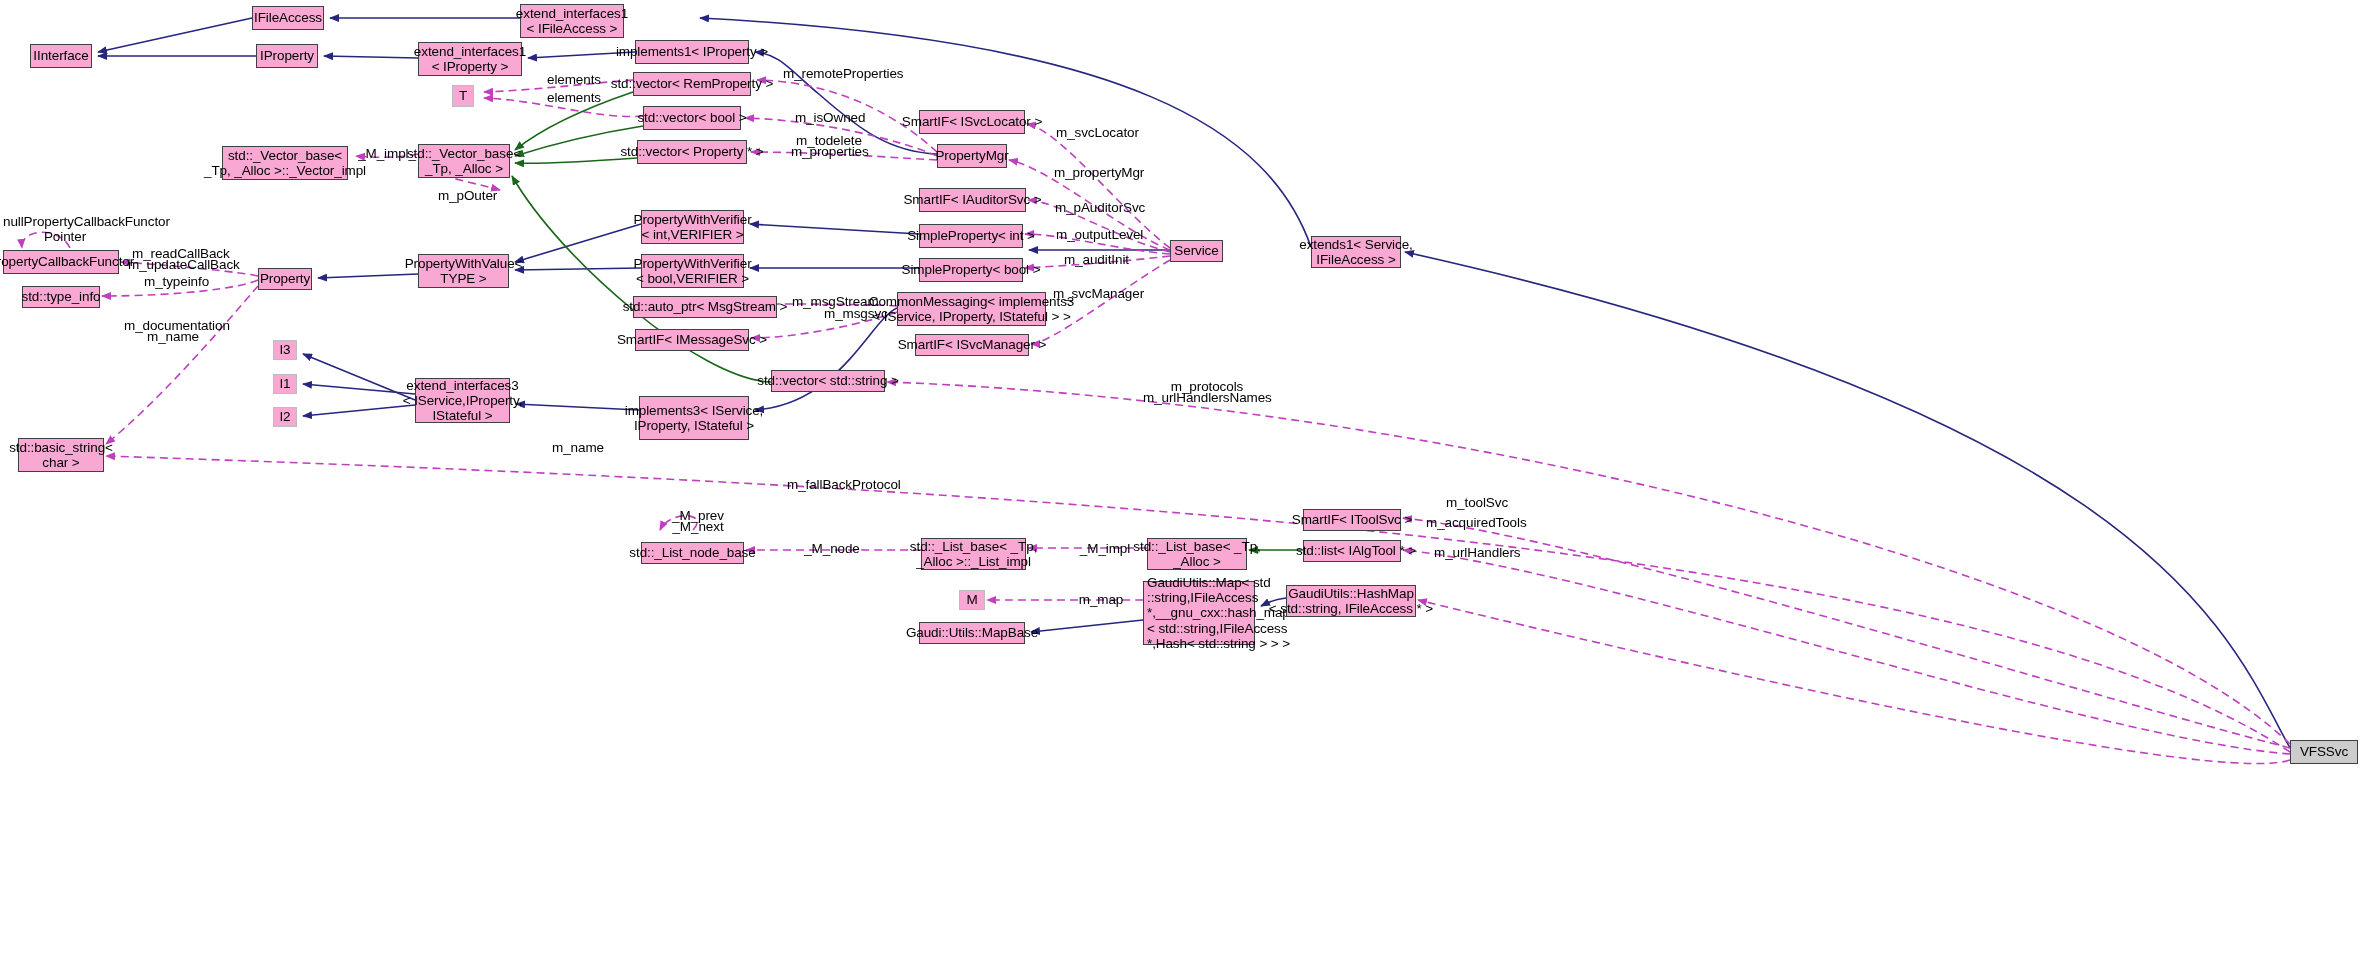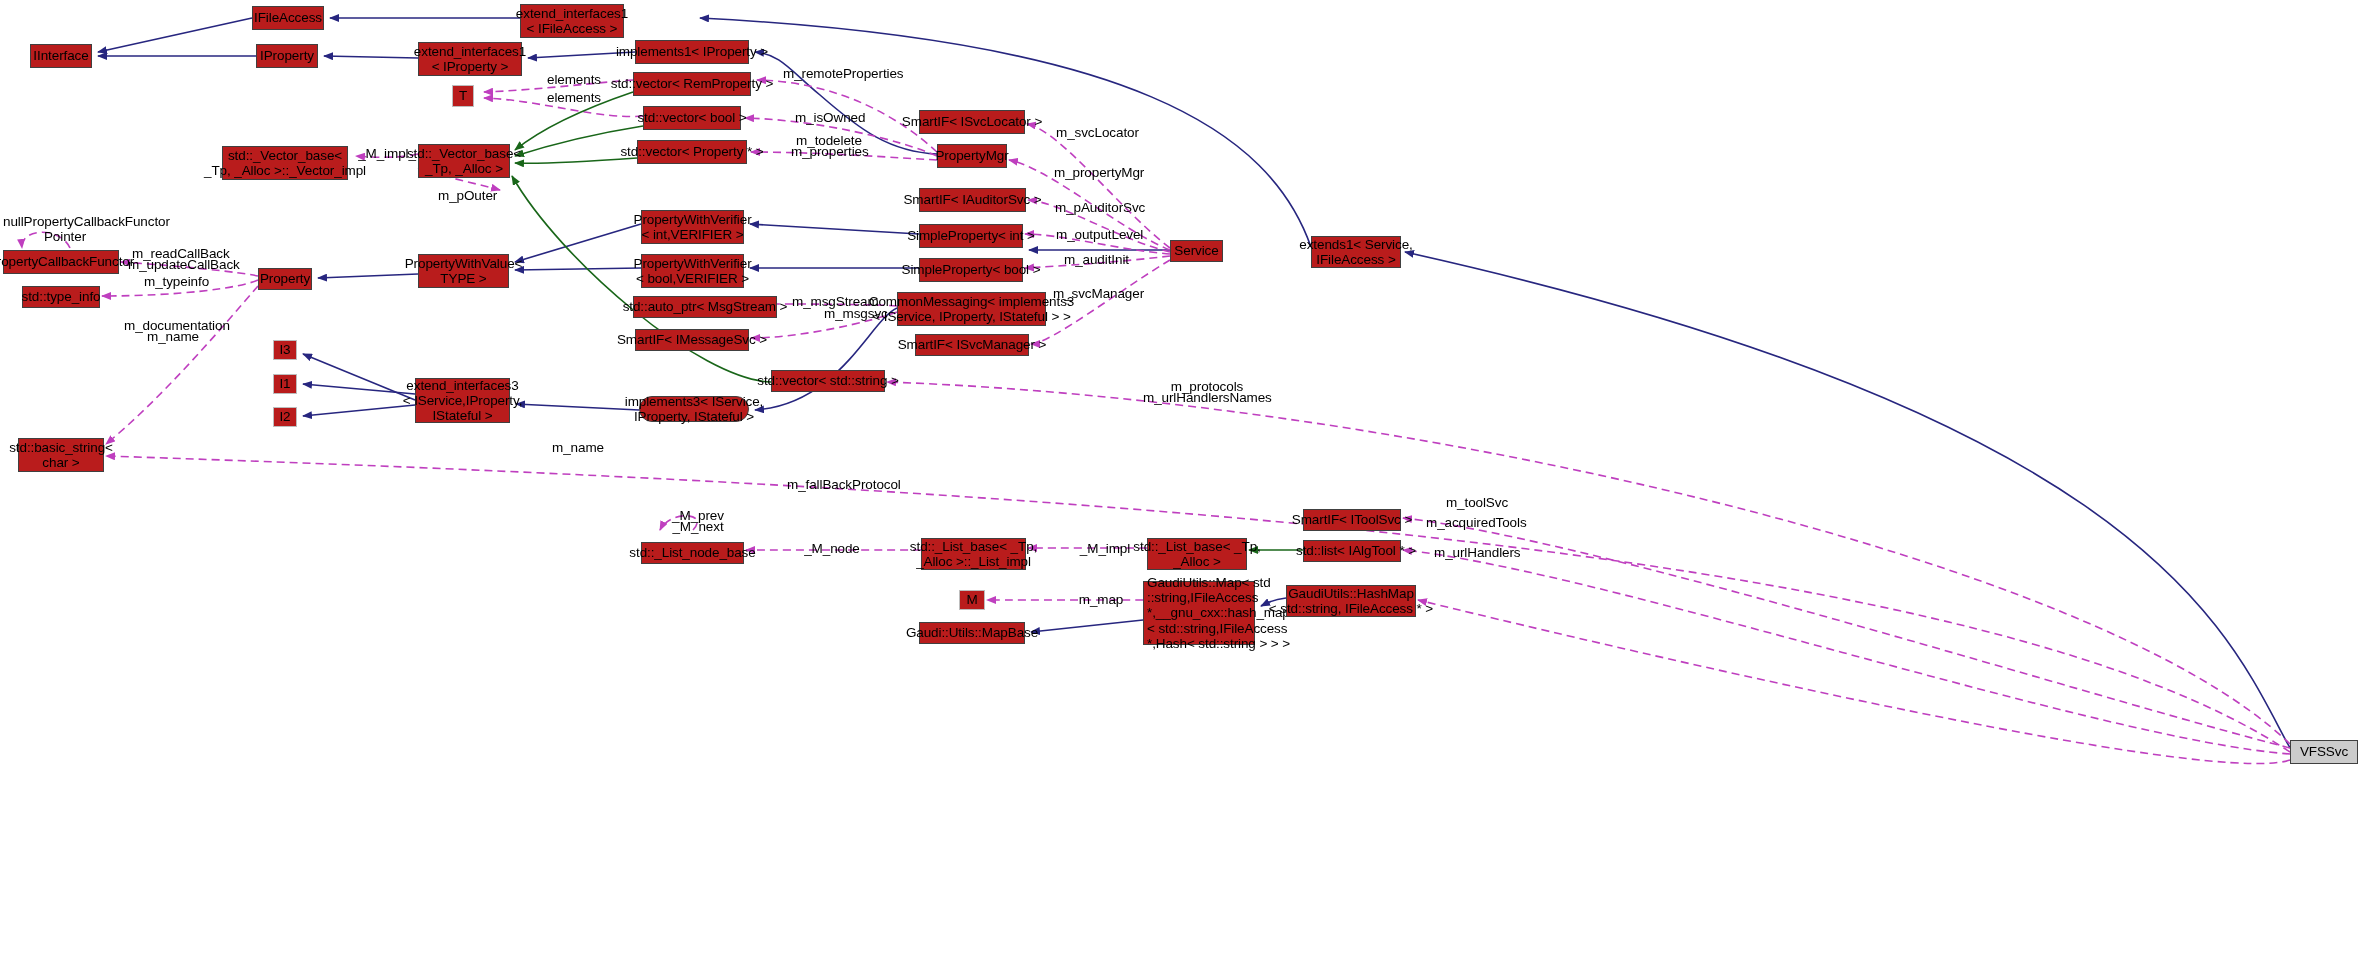--- a/index.html
+++ b/index.html
@@ -22,21 +22,21 @@
     height: 975px;
     pointer-events: none;
   }
   .node {
     position: absolute;
     box-sizing: border-box;
     display: flex;
     align-items: center;
     justify-content: center;
     text-align: center;
-    background: #b91c1c;
+    background: #f9a8d4;
     border: 1px solid #404040;
     color: #000000;
     font-size: 13.5px;
     line-height: 1.12;
     white-space: pre;
     letter-spacing: -0.1px;
     z-index: 5;
   }
   .node.faint {
     border: 1px solid #bdbdbd;
@@ -209,21 +209,21 @@
   <div class="node faint" style="left:273px; top:340px; width:24px; height:20px;">I3</div>
 
   <div class="node faint" style="left:273px; top:374px; width:24px; height:20px;">I1</div>
 
   <div class="node" style="left:771px; top:370px; width:114px; height:22px;">std::vector&lt; std::string &gt;</div>
 
   <div class="node" style="left:415px; top:378px; width:95px; height:45px;">extend_interfaces3
 &lt; IService,IProperty,
 IStateful &gt;</div>
 
-  <div class="node" style="left:639px; top:396px; width:110px; height:26px;border-radius:15px;">implements3&lt; IService,
+  <div class="node" style="left:639px; top:396px; width:110px; height:44px;">implements3&lt; IService,
 IProperty, IStateful &gt;</div>
 
   <div class="node faint" style="left:273px; top:407px; width:24px; height:20px;">I2</div>
 
   <div class="node" style="left:18px; top:438px; width:86px; height:34px;">std::basic_string&lt;
 char &gt;</div>
 
   <div class="node current" style="left:2290px; top:740px; width:68px; height:24px;">VFSSvc</div>
 
   <div class="node" style="left:1303px; top:509px; width:98px; height:22px;">SmartIF&lt; IToolSvc &gt;</div>

